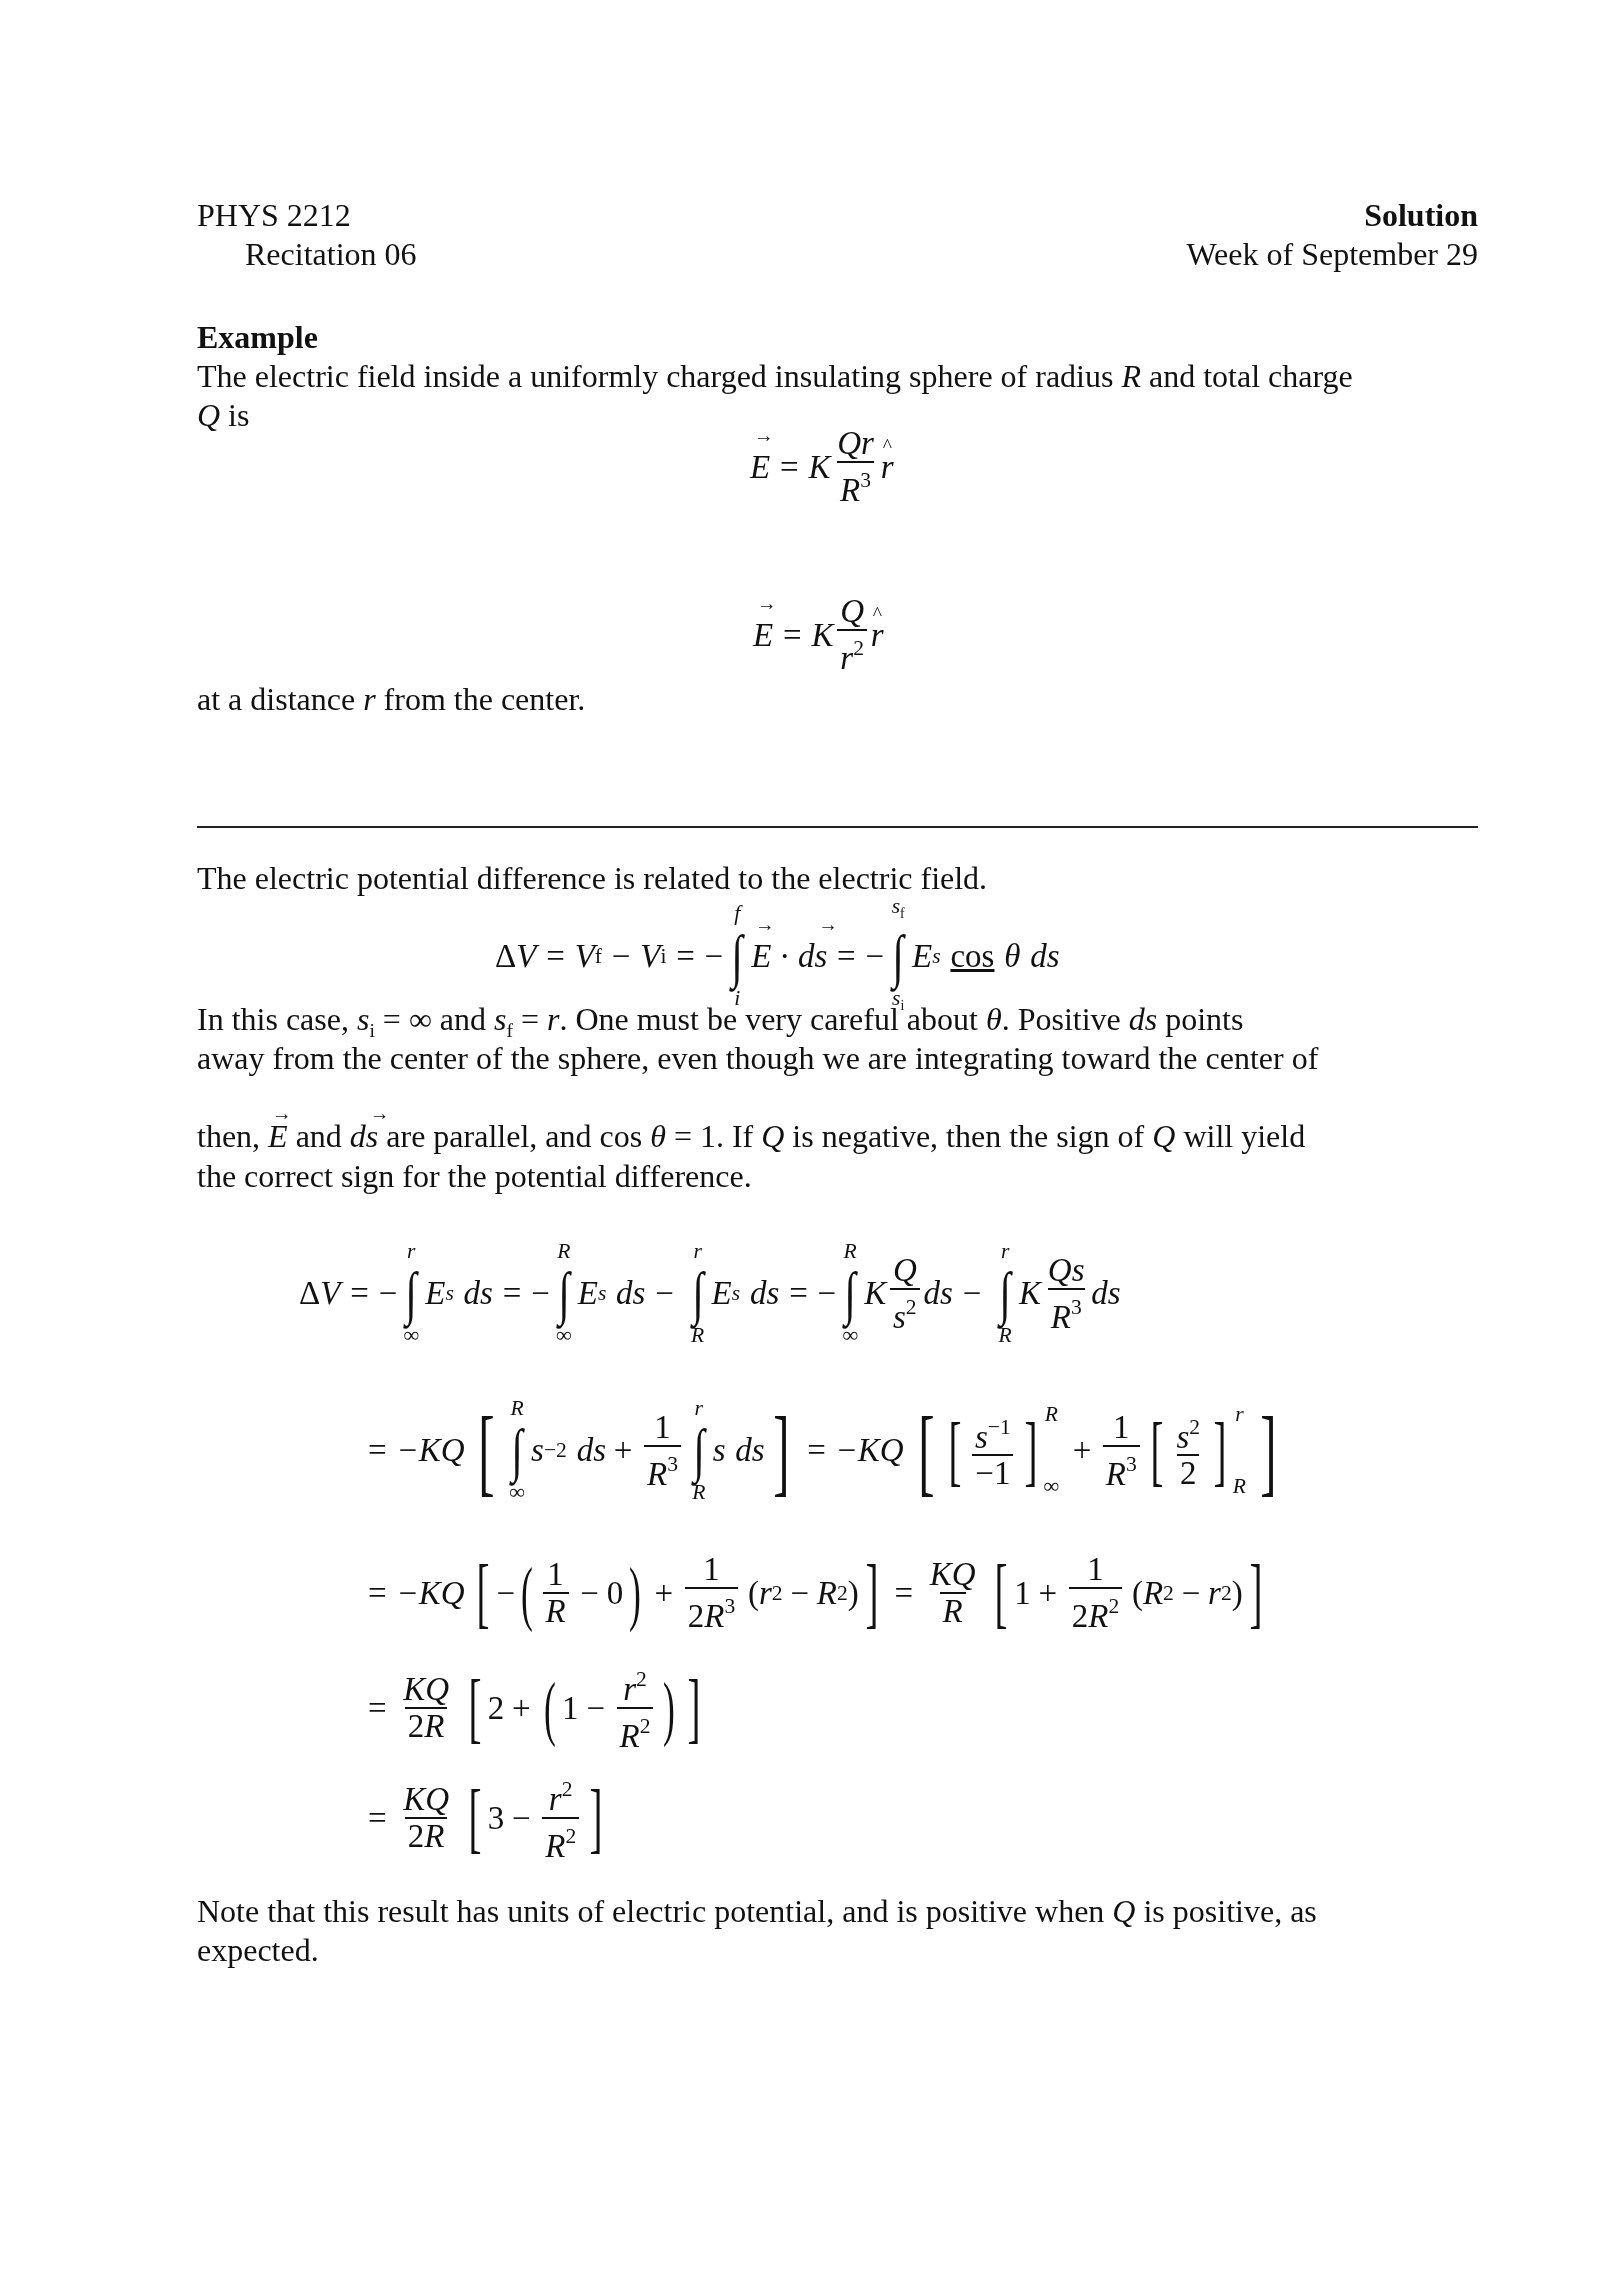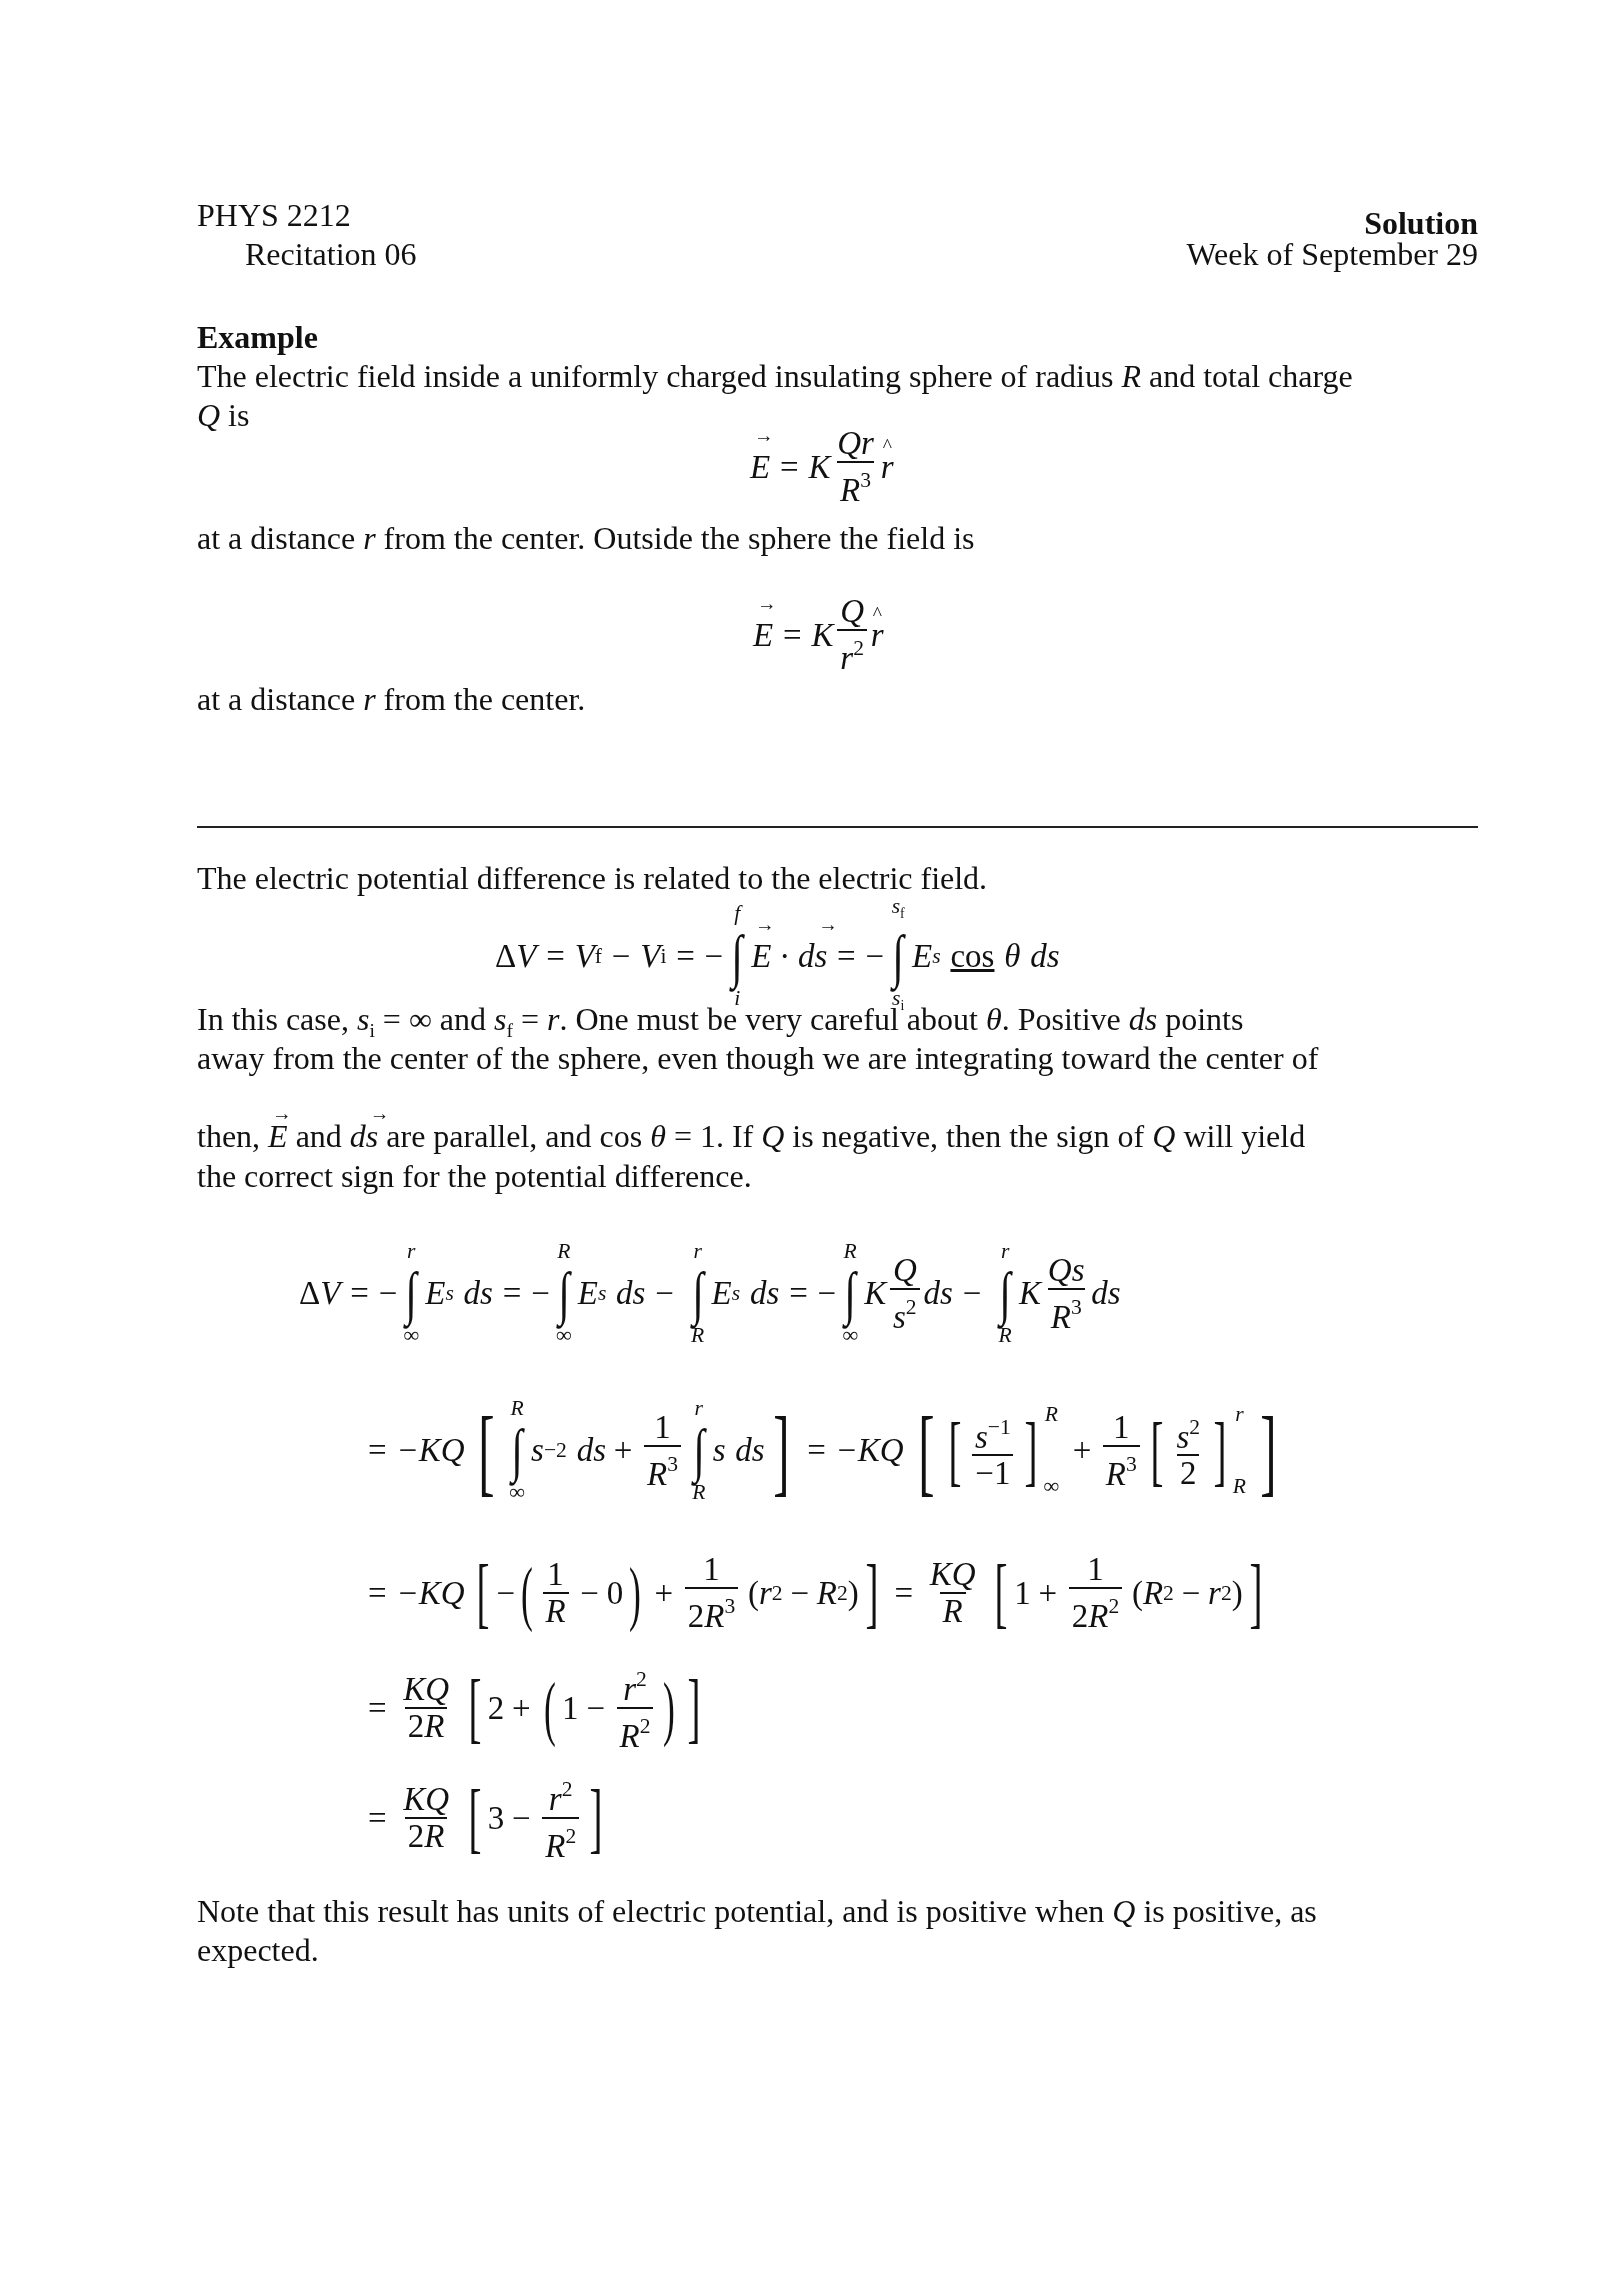--- a/index.html
+++ b/index.html
@@ -33,39 +33,38 @@
   .medbr { font-size:78px; line-height:78px; font-style:normal; font-weight:200; transform:scaleX(0.5); display:inline-block; }
   .paren { font-size:71px; line-height:71px; font-style:normal; font-weight:200; transform:scaleX(0.5); display:inline-block; }
 </style>
 </head>
 <body>
 
 <div class="page">
 
   <div class="txt" style="top:196px;">PHYS 2212</div>
   <div class="txt" style="top:235px;margin-left:48px;">Recitation 06</div>
-  <div class="txt right bold" style="top:204px;">Solution</div>
+  <div class="txt right bold" style="top:196px;">Solution</div>
   <div class="txt right" style="top:235px;">Week of September 29</div>
 
   <div class="txt bold" style="top:318px;">Example</div>
   <div class="txt justify" style="top:357px;">The electric field inside a uniformly charged insulating sphere of radius <i>R</i> and total charge</div>
   <div class="txt" style="top:396px;"><i>Q</i> is</div>
 
   <div class="eq math" style="left:750px; top:423px; height:88px;">
     <span class="vec">E</span>
     <span class="up" style="margin:0 9.8px;">=</span>
     <span>K</span>
     <span class="frac">
         <span class="num">Qr</span>
         <span class="den"><span>R</span><span class="sup up">3</span></span>
       </span>
     <span class="hat">r</span>
   </div>
 
-  <div class="txt" style="top:519px;">at a distance <i>r</i> from the center. Outside the sphere the field is</div>
 
   <div class="eq math" style="left:753px; top:591px; height:88px;">
     <span class="vec">E</span>
     <span class="up" style="margin:0 9.8px;">=</span>
     <span>K</span>
     <span class="frac">
         <span class="num">Q</span>
         <span class="den"><span>r</span><span class="sup up">2</span></span>
       </span>
     <span class="hat">r</span>

